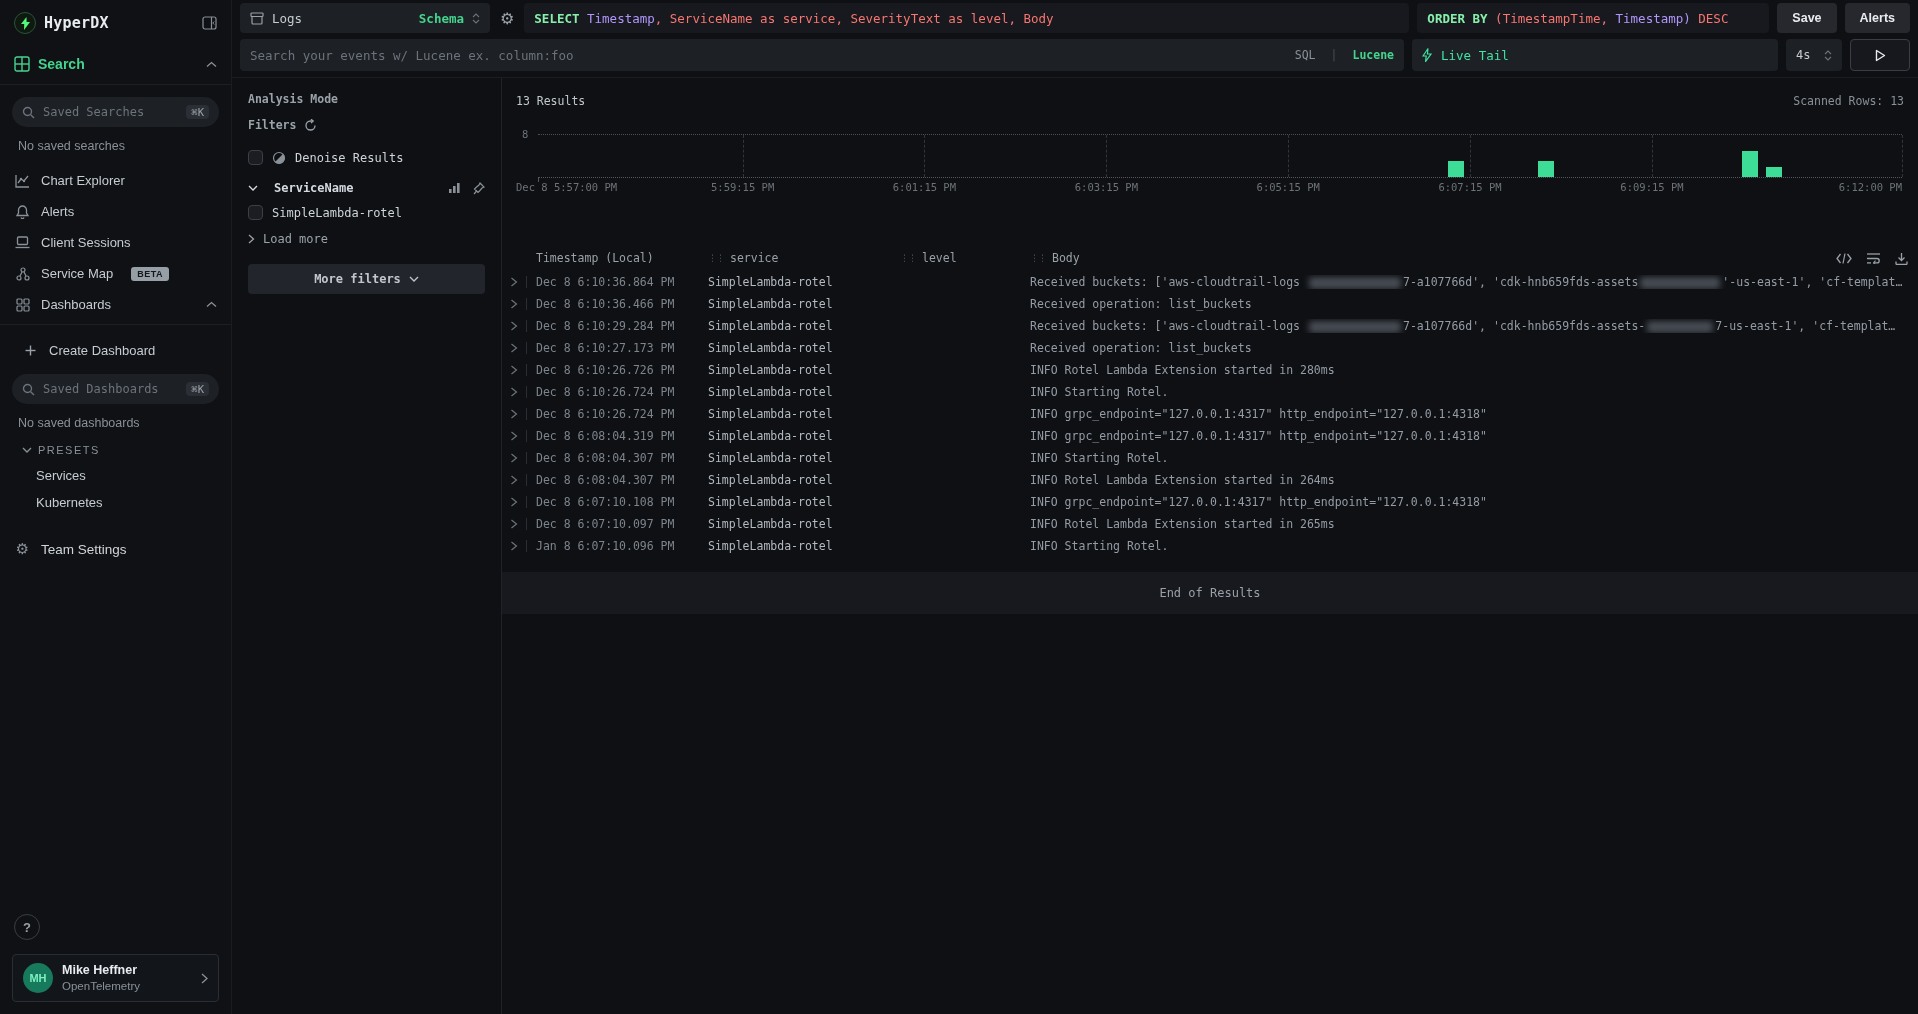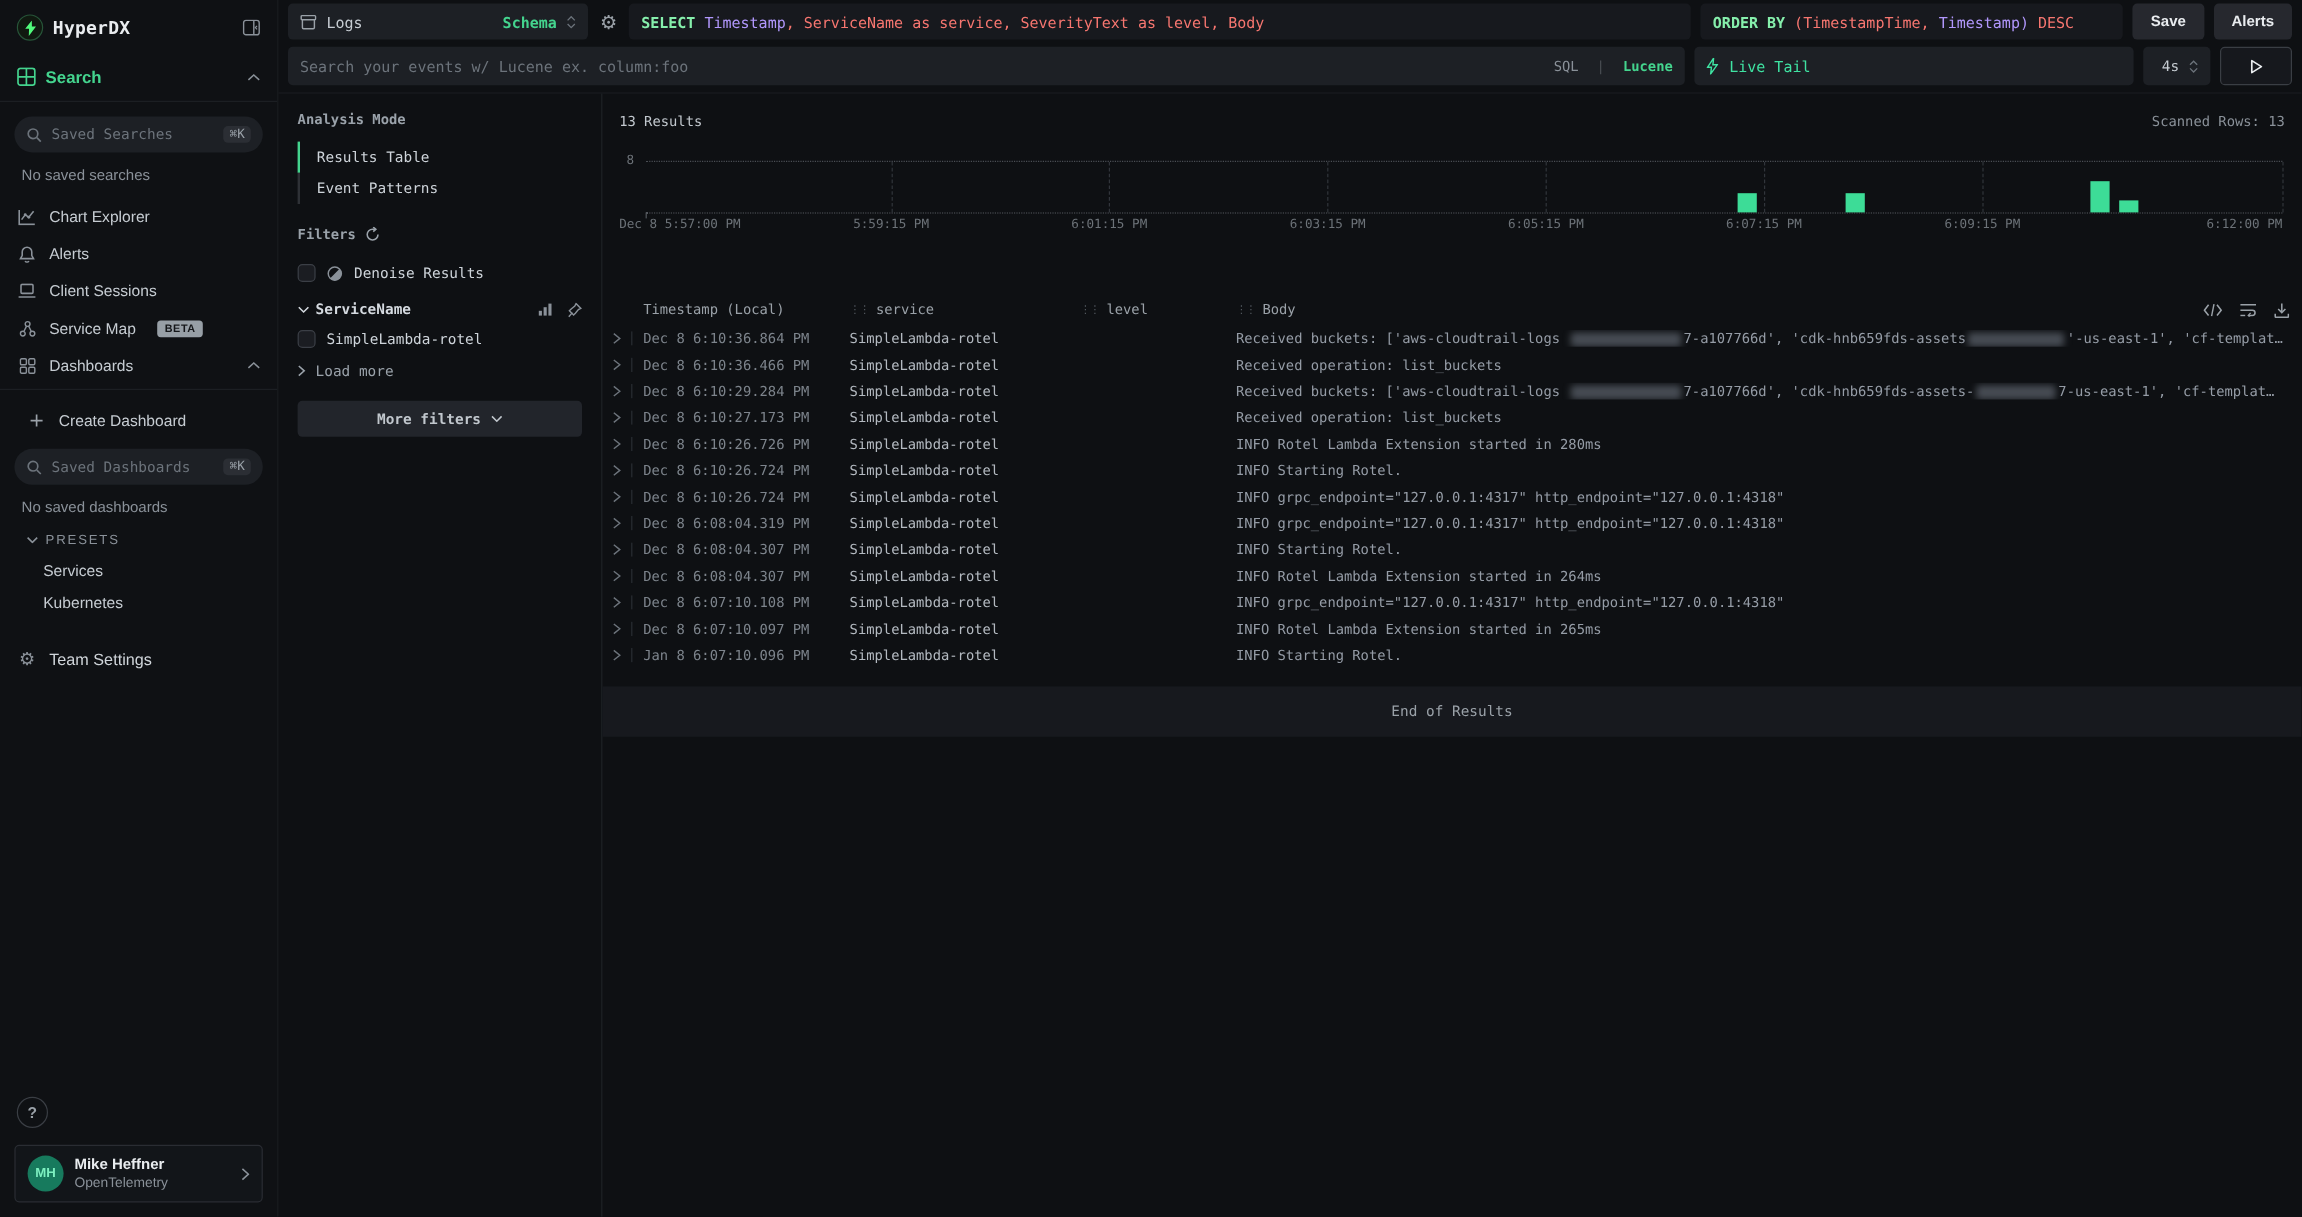--- a/index.html
+++ b/index.html
@@ -73,38 +73,38 @@
   .orderby-box{background:var(--panel2);width:352px;font-size:12.5px;white-space:nowrap}
   .btn{background:var(--btn);border-radius:4px;height:30px;display:flex;align-items:center;
     padding:0 15px;font-weight:bold;font-size:12.5px;color:#e9ecef;cursor:pointer;white-space:nowrap}
   .search-box{flex:1;height:32px}
   .search-box input{flex:1;background:transparent;border:none;outline:none;color:#c6ccd2;
     font-family:"DejaVu Sans Mono",monospace;font-size:12.5px;min-width:0}
   .search-box input::placeholder{color:#6c737b}
   .lang{display:flex;gap:15px;align-items:center;font-size:11.5px}
   .lang .sql{color:#8a9199}.lang .bar-sep{color:#4a4e54}.lang .lucene{color:var(--green);font-weight:bold}
   .livetail{width:366px;height:32px;color:var(--green2);font-size:12.5px;gap:9px;cursor:pointer}
-  .interval{width:56px;height:32px;justify-content:flex-end;cursor:pointer}
+  .interval{width:56px;height:32px;justify-content:space-between;cursor:pointer}
   .interval .val{color:#c6ccd2;font-size:12px}
   .playbtn{width:60px;height:32px;background:#16181d;border:1px solid #3a3e44;border-radius:4px;
     display:flex;align-items:center;justify-content:center;cursor:pointer}
 
   
   .content{flex:1;display:flex;min-height:0;border-top:1px solid #1a1c20}
   .filters{width:270px;min-width:270px;border-right:1px solid #1f2226;padding:14px 16px;
     font-family:"DejaVu Sans Mono",monospace}
   .f-title{font-size:11.5px;font-weight:bold;color:#9aa2aa;display:flex;align-items:center;gap:8px;
     margin-bottom:12px}
   .mode-item{border-left:2px solid #2e3136;padding:6px 0 6px 14px;font-size:12px;color:#ced4da;cursor:pointer}
   .mode-item.active{border-left-color:var(--green)}
   .modes{margin-bottom:18px}
   .check-row{display:flex;align-items:center;gap:9px;padding:6px 0;font-size:12px;color:#ced4da}
   .checkbox{width:15px;height:15px;border:1px solid #3b3f46;background:#1b1d22;border-radius:4px;
     cursor:pointer;flex:none}
-  .fgroup-head{display:flex;align-items:center;gap:5px;font-size:12px;font-weight:bold;color:#d5dae0;
+  .fgroup-head{display:flex;align-items:center;gap:16px;font-size:12px;font-weight:bold;color:#d5dae0;
     padding:10px 0 4px;cursor:pointer}
   .fgroup-head .gicons{margin-left:auto;display:flex;gap:12px;color:#8a9199}
   .load-more{display:flex;align-items:center;gap:8px;color:#9aa2aa;font-size:12px;padding:6px 0;cursor:pointer}
   .more-filters{margin-top:12px;background:#22252b;border-radius:4px;height:30px;display:flex;
     align-items:center;justify-content:center;gap:8px;font-size:12px;font-weight:bold;color:#c1c7cd;cursor:pointer}
 
   .main{flex:1;min-width:0;display:flex;flex-direction:column;font-family:"DejaVu Sans Mono",monospace}
   .results-bar{display:flex;justify-content:space-between;margin:16px 14px 0;font-size:11.5px}
   .results-count{color:#c2c8ce}
   .scanned{color:#8a9199}
@@ -369,24 +369,20 @@
             </svg>
         </div>
       </div>
     </header>
 
     <div class="content">
 
       <aside class="filters">
         <div class="f-title">
           <span>Analysis Mode</span>
-        </div>
-        <div class="modes">
-          <div class="mode-item active">Results Table</div>
-          <div class="mode-item">Event Patterns</div>
         </div>
 
         <div class="f-title">
           <span>Filters</span>
           <svg width="13" height="13" viewBox="0 0 13 13">
               <path d="M11 6.5A4.5 4.5 0 1 1 6.5 2h2" fill="none" stroke="#9aa2aa" stroke-width="1.3"></path>
               <path d="M7 0.2l2.2 1.8L7 4" fill="none" stroke="#9aa2aa" stroke-width="1.3"></path>
             </svg>
         </div>
         <div class="check-row">

